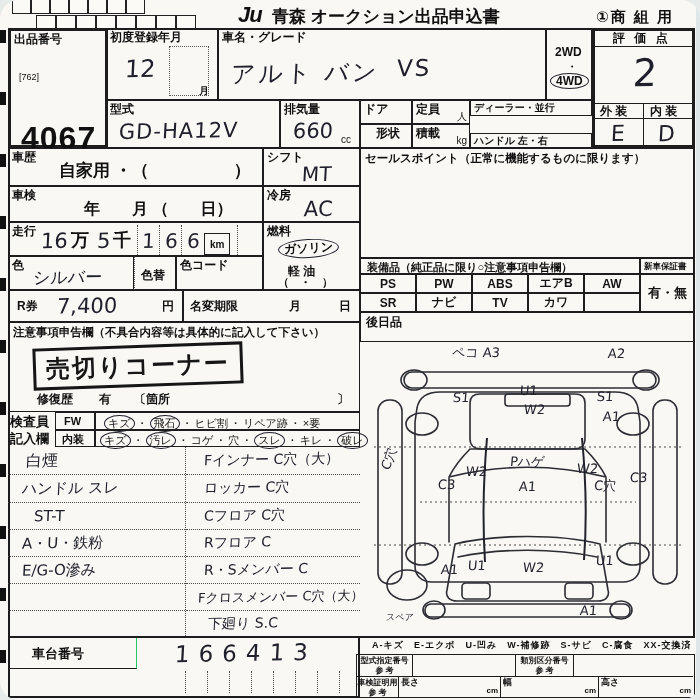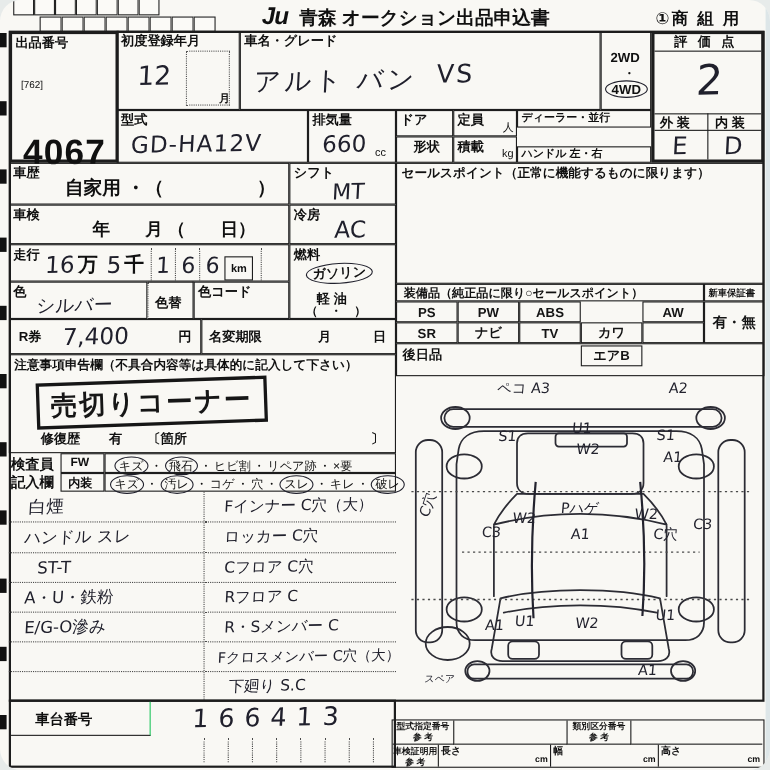--- a/index.html
+++ b/index.html
@@ -271,26 +271,26 @@
     <span class="hw" style="left:190px;top:141px;font-size:13px;">Fクロスメンバー C穴（大）</span>
     <div class="dotline" style="left:178px;top:163px;width:174px;"></div>
     <span class="hw" style="left:200px;top:168px;font-size:14px;">下廻り S.C</span>
   </div>
 
   <div class="cell" style="left:360px;top:148px;width:335px;height:110px;">
     <span class="lbl big-lbl" style="left:4px;top:3px;font-size:11.5px;">セールスポイント（正常に機能するものに限ります）</span>
   </div>
 
   <div class="cell" style="left:360px;top:258px;width:280px;height:16px;">
-    <span class="lbl big-lbl" style="left:6px;top:2px;font-size:11px;">装備品（純正品に限り○セールスポイント）</span>
+    <span class="lbl big-lbl" style="left:6px;top:2px;font-size:11px;">装備品（純正品に限り○注意事項申告欄）</span>
   </div>
   <div class="eq" style="left:360px;top:274px;width:56px;height:19px;">PS</div>
   <div class="eq" style="left:416px;top:274px;width:56px;height:19px;">PW</div>
   <div class="eq" style="left:472px;top:274px;width:56px;height:19px;">ABS</div>
-  <div class="eq" style="left:528px;top:274px;width:56px;height:19px;margin-top:40px;">エアB</div>
+  <div class="eq" style="left:528px;top:274px;width:56px;height:19px;">エアB</div>
   <div class="eq" style="left:584px;top:274px;width:56px;height:19px;">AW</div>
   <div class="eq" style="left:360px;top:293px;width:56px;height:19px;">SR</div>
   <div class="eq" style="left:416px;top:293px;width:56px;height:19px;">ナビ</div>
   <div class="eq" style="left:472px;top:293px;width:56px;height:19px;">TV</div>
   <div class="eq" style="left:528px;top:293px;width:56px;height:19px;">カワ</div>
   <div class="eq" style="left:584px;top:293px;width:56px;height:19px;"></div>
   <div class="cell" style="left:640px;top:258px;width:55px;height:16px;">
     <span class="lbl" style="left:3px;top:3px;font-size:8.5px;font-weight:bold;">新車保証書</span>
   </div>
   <div class="eq" style="left:640px;top:274px;width:55px;height:38px;font-size:13px;">有・無</div>
@@ -363,20 +363,21 @@
     <span class="dl" style="left:234px;top:135px;">C穴</span>
     <span class="dl" style="left:270px;top:128px;">C3</span>
     <span class="dl" style="left:81px;top:220px;">A1</span>
     <span class="dl" style="left:108px;top:216px;">U1</span>
     <span class="dl" style="left:163px;top:218px;">W2</span>
     <span class="dl" style="left:236px;top:211px;">U1</span>
     <span class="dl" style="left:220px;top:261px;">A1</span>
     <span class="dl" style="left:26px;top:269px;font-size:9px;">スペア</span>
   </div>
 
+  <span class="lbl" style="left:372px;top:641px;font-size:9px;font-weight:bold;letter-spacing:1px;">A-キズ　E-エクボ　U-凹み　W-補修跡　S-サビ　C-腐食　XX-交換済</span>
 
   <div class="cell med" style="left:8px;top:636px;width:352px;height:62px;">
     <div class="cell" style="left:0;top:0;width:127px;height:31px;border:none;border-right:1px solid #22c55e;border-bottom:1px solid #1d1d1d;">
       <span class="printed" style="left:22px;top:7px;font-size:13px;">車台番号</span>
     </div>
     <span class="hw" style="left:165px;top:2px;font-size:23px;letter-spacing:9px;">166413</span>
     <div class="dotv" style="left:175px;top:33px;height:22px;"></div>
     <div class="dotv" style="left:197px;top:33px;height:22px;"></div>
     <div class="dotv" style="left:219px;top:33px;height:22px;"></div>
     <div class="dotv" style="left:241px;top:33px;height:22px;"></div>

